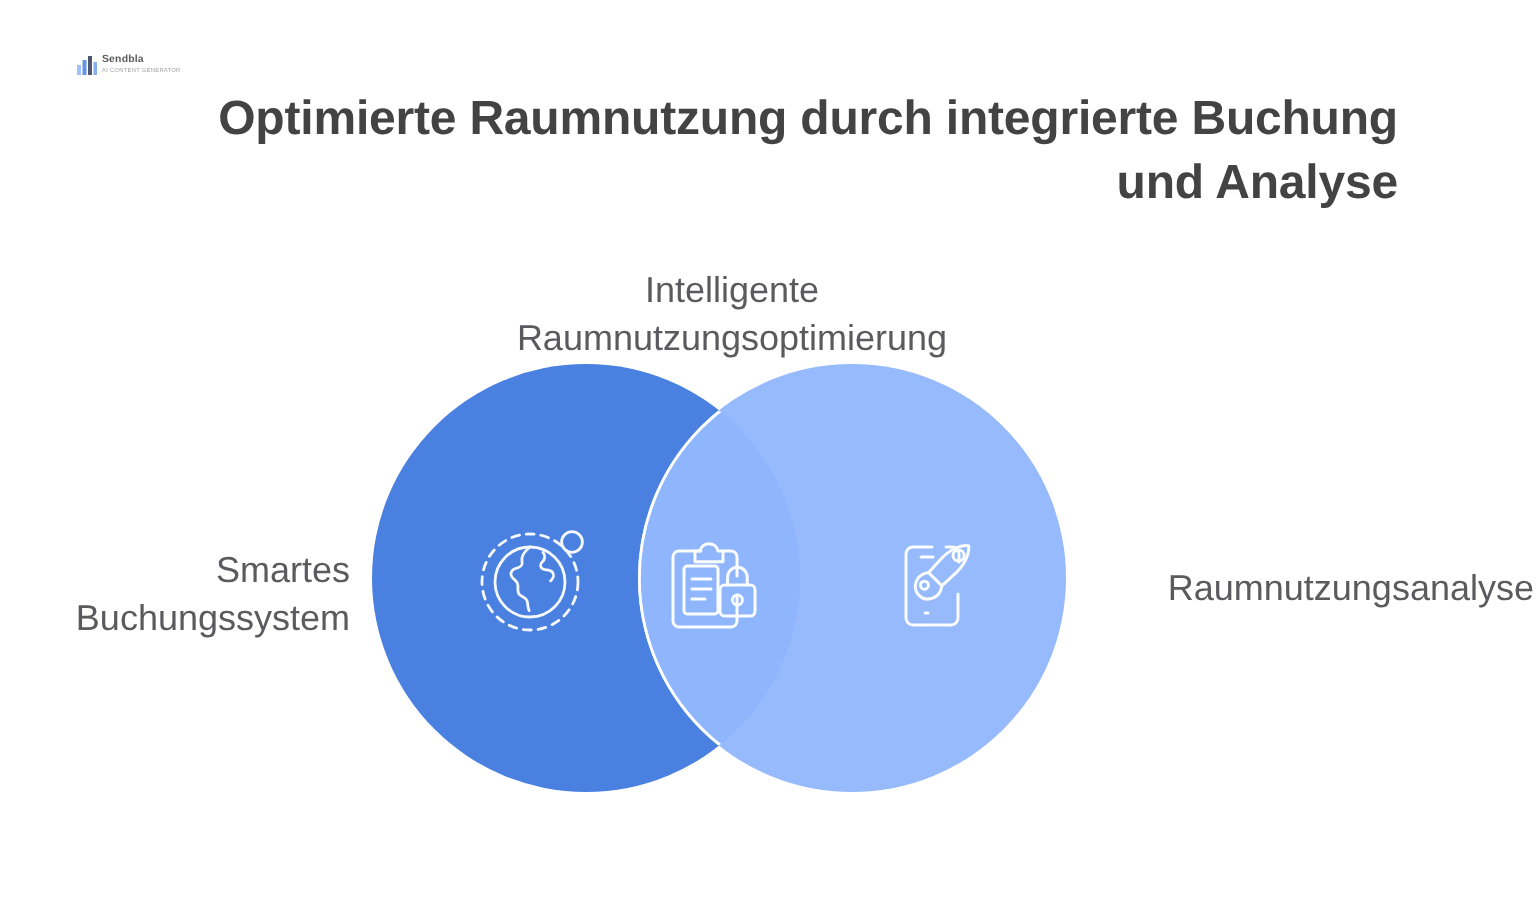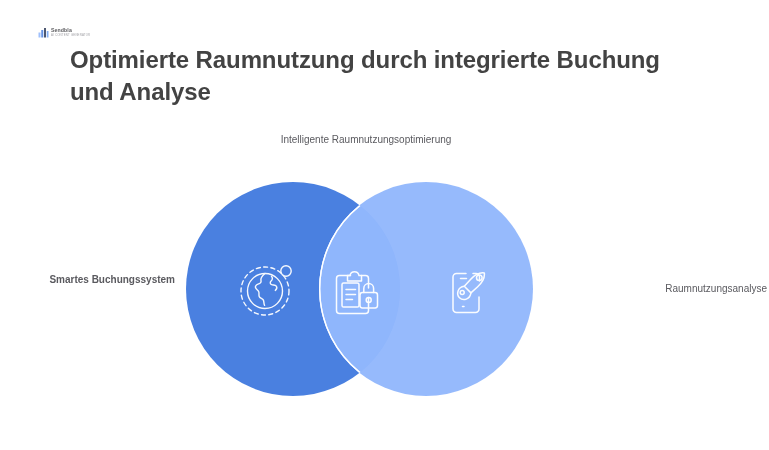--- a/index.html
+++ b/index.html
@@ -34,54 +34,53 @@
     color:#8e8e94;
     letter-spacing:.15px;
     white-space:nowrap;
     margin-top:.8px;
   }
 
   
   .title {
     position:absolute;
     left:0; right:0; top:44px;
-    text-align:left;
+    text-align:right;
     font-size:24px;
     font-weight:700;
     color:#434343;
     line-height:1.32;
     letter-spacing:-.1px;
     padding:0 70px;
   }
 
   
   .venn-stage {
     position:absolute;
     left:0; top:0;
     width:769px; height:450px;
   }
   .venn-svg { position:absolute; left:0; top:0; }
 
   
   .lbl {
     position:absolute;
     color:#5a5a5f;
-    font-size:10px;
+    font-size:18px;
     line-height:1.35;
   }
   .lbl-top {
     left:246px; top:133px;
     width:240px;
     text-align:center;
   }
   .lbl-left {
     left:20px; top:273px;
     width:155px;
     text-align:right;
-    font-weight:bold;
   }
   .lbl-right {
     left:557px; top:282px;
     width:210px;
     text-align:right;
   }
 </style>
 </head>
 <body>
 

